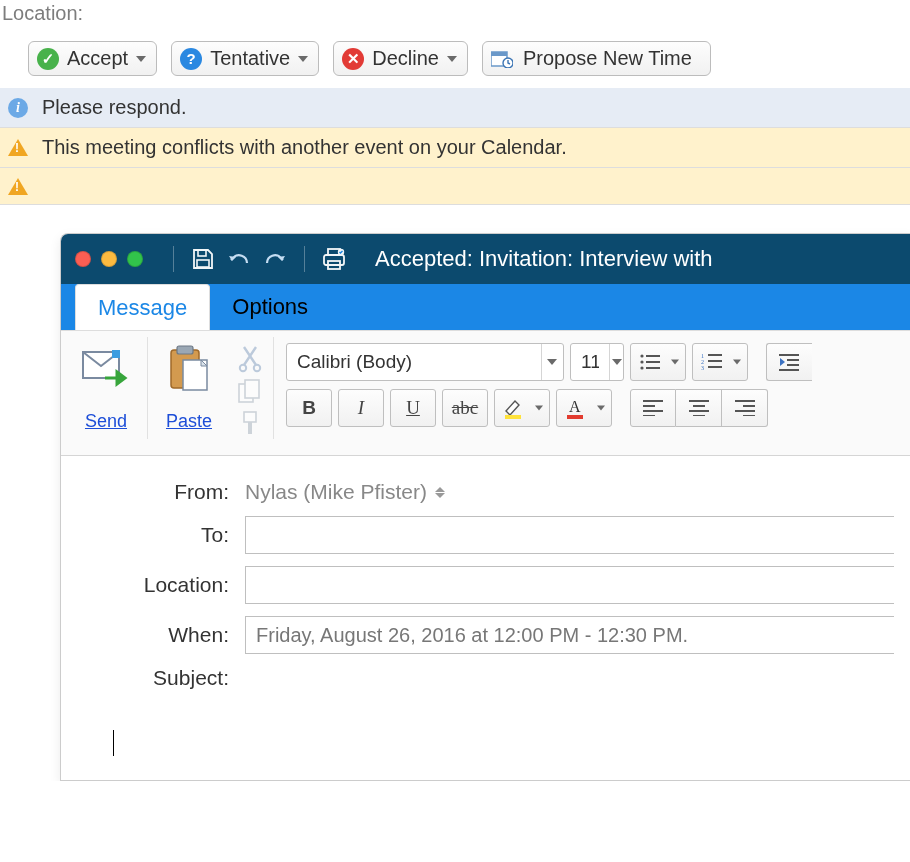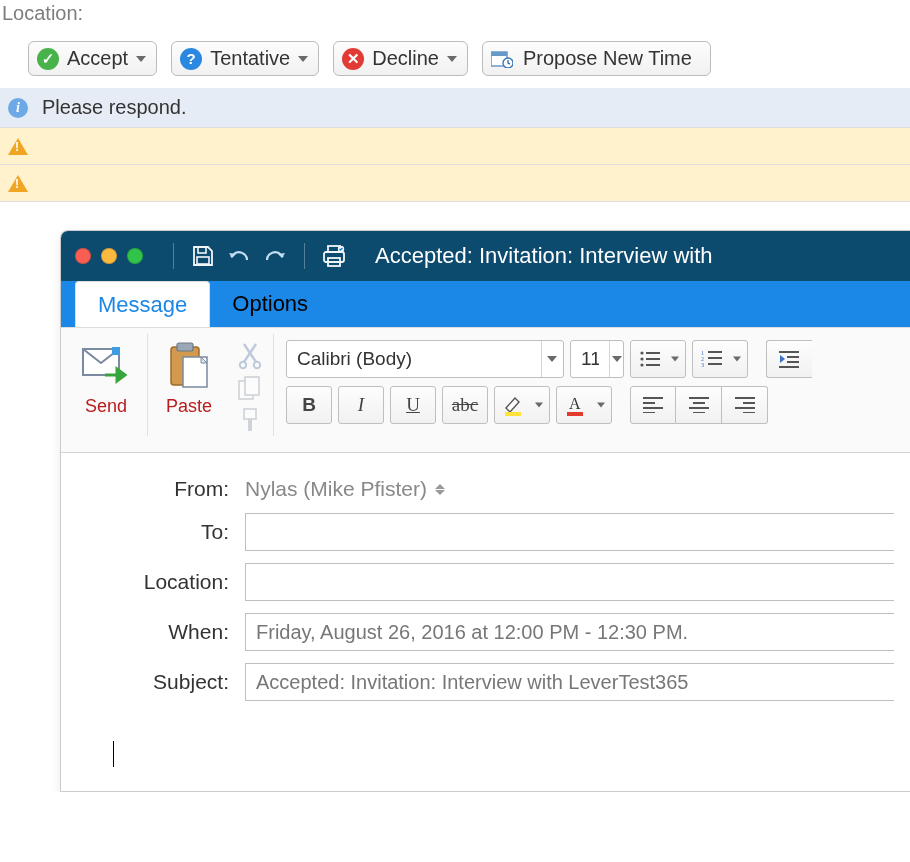--- a/index.html
+++ b/index.html
@@ -157,21 +157,21 @@
     flex-direction: column;
     align-items: center;
     padding: 6px 10px 0 10px;
     border-right: 1px solid #e1e1e1;
   }
   .ribbon-group.noborder { border-right: none; padding-right: 6px; }
   .rg-icon {
     width: 62px; height: 52px;
     display: flex; align-items: center; justify-content: center;
   }
-  .rg-label { font-size: 18px; color: #b91c1c; margin-top: 4px; }
+  .rg-label { font-size: 18px; color: #1d4ed8; margin-top: 16px; text-decoration: underline; }
   .clip-col {
     display: flex; flex-direction: column;
     justify-content: space-between;
     padding: 6px 8px 0 8px;
     border-right: 1px solid #e1e1e1;
     align-items: center;
     width: 48px;
   }
   .small-tool {
     width: 32px; height: 32px;
@@ -305,20 +305,21 @@
   <div class="notif notif-info">
     <span class="nicon">
         <span class="info-circle">i</span>
       </span>
     <span>Please respond.</span>
   </div>
   <div class="notif notif-warn">
     <span class="nicon">
         <span class="warn-tri"></span>
       </span>
+    <span>This meeting conflicts with another event on your Calendar.</span>
   </div>
   <div class="notif notif-warn">
     <span class="nicon">
         <span class="warn-tri"></span>
       </span>
   </div>
 </div>
 
 <div class="compose">
   <div class="titlebar">
@@ -540,20 +541,19 @@
     <div class="frow">
       <div class="flabel">Location:</div>
       <input class="finput" value="" style="">
     </div>
     <div class="frow">
       <div class="flabel">When:</div>
       <input class="finput" value="Friday, August 26, 2016 at 12:00 PM - 12:30 PM." style="">
     </div>
     <div class="frow">
       <div class="flabel">Subject:</div>
-      <input class="finput" value="Accepted: Invitation: Interview with LeverTest365" style="">
     </div>
   </div>
 
   <div class="body-area">
     <span class="cursor"></span>
   </div>
 </div>
 
 </body></html>

